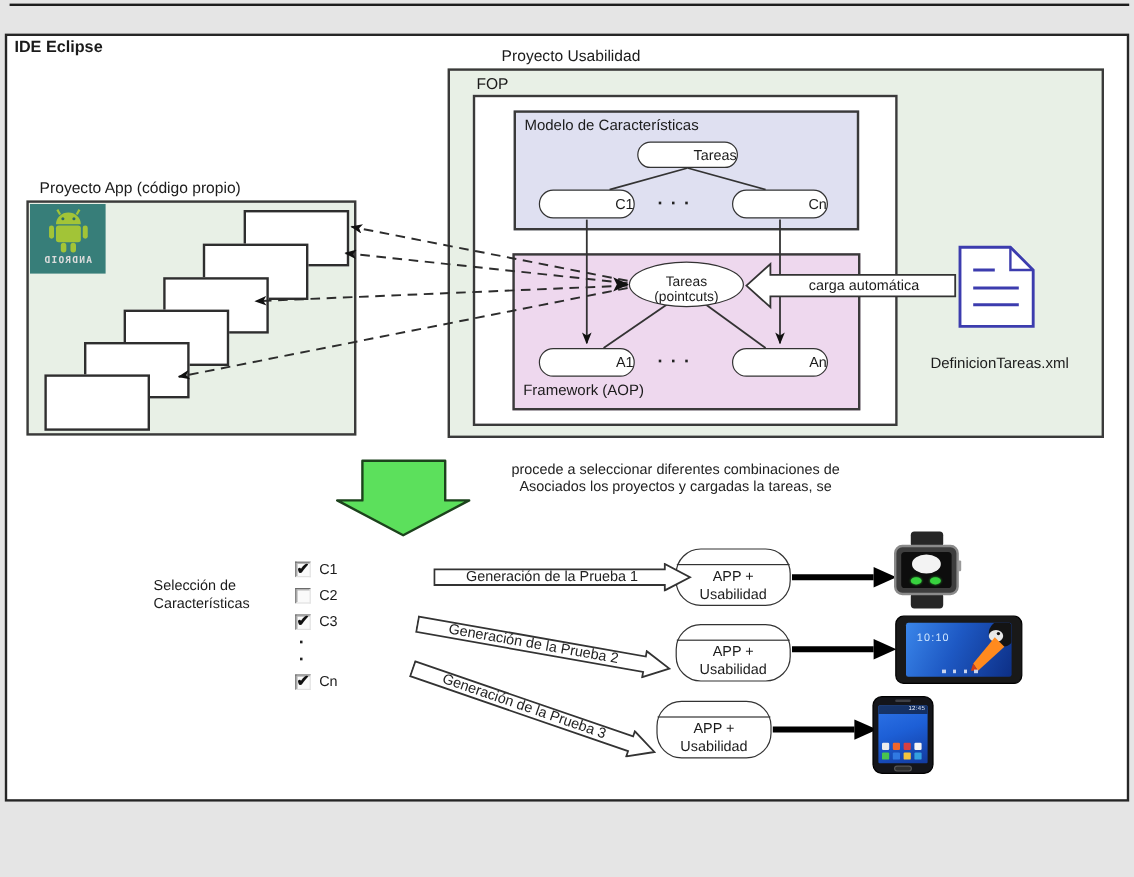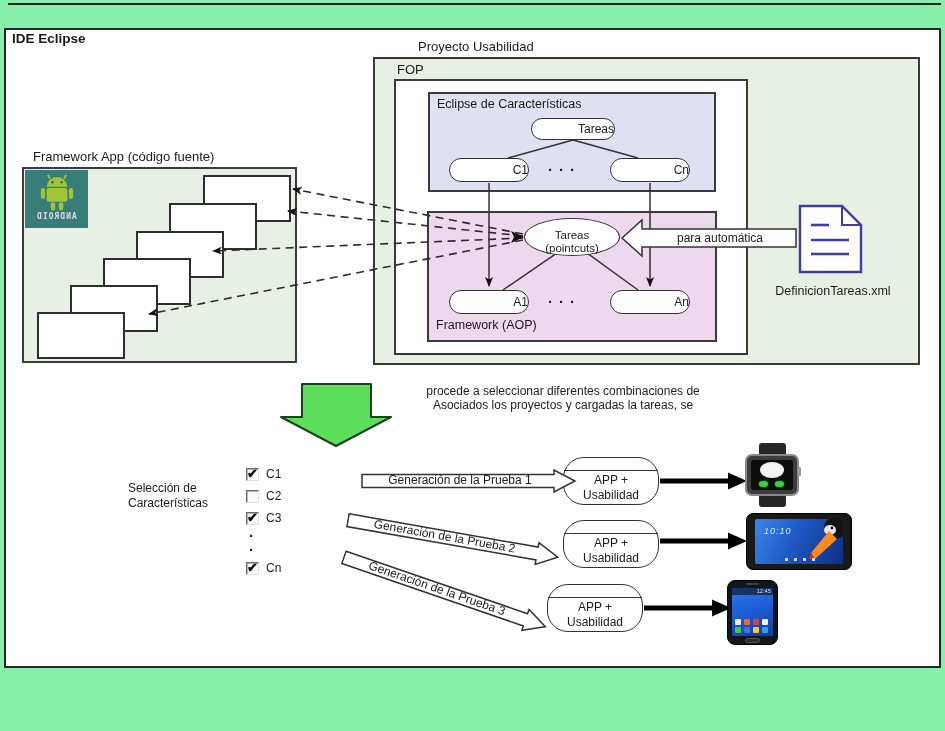--- a/index.html
+++ b/index.html
@@ -1,16 +1,16 @@
 <!DOCTYPE html>
 <html style="--box-green: #e8f0e6; --box-lavender: #dfe0f1; --box-pink: #eed8ee; --arrow-green: #5ce05c; --android-teal: #377e79; --android-green: #a2c437; --doc-blue: #3c3cae;"><head>
 <meta charset="utf-8">
 <style>
   html,body{margin:0;padding:0;background:#fff;}
-  #stage{position:relative;width:945px;height:731px;background:#86efac;overflow:hidden;
+  #stage{position:relative;width:945px;height:731px;background:#e5e5e5;overflow:hidden;
          font-family:"Liberation Sans",sans-serif;color:#1b1b1b;}
   .abs{position:absolute;}
   .box{position:absolute;box-sizing:border-box;border:2px solid #3a3a3a;}
   .lbl{position:absolute;white-space:nowrap;z-index:25;}
   .ellipse{position:absolute;box-sizing:border-box;border:1.6px solid #333;background:#fff;
            display:flex;align-items:center;justify-content:flex-end;font-size:12px;z-index:20;}
   .stadium{border-radius:999px;}
   .file{position:absolute;width:88px;height:47px;background:#fff;border:2px solid #2e2e2e;box-sizing:border-box;}
   svg.overlay{position:absolute;left:0;top:0;z-index:15;pointer-events:none;}
   .dots{position:absolute;font-size:15px;font-weight:bold;letter-spacing:6px;z-index:25;color:#222;}
@@ -38,21 +38,21 @@
   .watch-case{position:absolute;left:1px;top:11px;width:54px;height:42px;background:#3d3d3d;
               border:2px solid #8a8a8a;border-radius:7px;box-sizing:border-box;}
   .watch-screen{position:absolute;left:4px;top:4px;width:42px;height:30px;background:#0d0d0d;border-radius:3px;}
   .watch-dial{position:absolute;left:9px;top:2px;width:24px;height:16px;background:#f3f3f3;border-radius:50%;
               display:flex;align-items:center;justify-content:center;font-size:6px;color:#444;}
   .watch-btn{position:absolute;top:21px;width:9px;height:6px;border-radius:50%;background:#37d23e;box-shadow:0 0 2px #37d23e;}
   .tablet-body{position:absolute;left:0;top:0;width:106px;height:57px;background:#191919;border-radius:7px;
                border:1px solid #000;box-sizing:border-box;}
   .tablet-screen{position:absolute;left:9px;top:6px;width:88px;height:45px;border-radius:2px;overflow:hidden;
                  background:linear-gradient(115deg,#3a86ea 0%,#1e59c4 45%,#0d2f86 100%);}
-  .tablet-time{position:absolute;left:9px;top:7px;font-size:9px;color:#cfe6ff;letter-spacing:1px;font-style:italic;}
+  .tablet-time{position:absolute;left:9px;top:7px;font-size:9px;color:#cfe6ff;letter-spacing:1px;}
   .tablet-nav{position:absolute;left:30px;bottom:3px;width:30px;height:3px;
               background:repeating-linear-gradient(90deg,#c8d4f0 0 3px,transparent 3px 9px);}
   .phone-body{position:absolute;left:0;top:0;width:51px;height:65px;background:#14151a;border-radius:8px;
               border:1px solid #000;box-sizing:border-box;}
   .phone-speaker{position:absolute;left:19px;top:3px;width:13px;height:2px;background:#3d3f46;border-radius:1px;}
   .phone-screen{position:absolute;left:5px;top:8px;width:41px;height:48px;overflow:hidden;border-radius:1px;
                 background:linear-gradient(160deg,#2e74e8 0%,#1d5fd6 45%,#123a9e 100%);}
   .phone-status{position:absolute;left:0;top:0;right:0;height:7px;background:rgba(10,12,20,.6);
                 color:#e8eefc;font-size:5px;line-height:7px;text-align:right;padding-right:2px;letter-spacing:.3px;}
   .icon-row{position:absolute;left:3px;display:flex;gap:3px;}
@@ -75,21 +75,21 @@
 </head>
 <body>
 
 <div id="stage">
 
   <div class="abs" style="left:8px;top:3px;width:933px;height:2px;background:#1c1c1c;"></div>
 
   <div class="box" style="left:4px;top:28px;width:937px;height:640px;border-color:#262626;background:#fff;z-index:1;"></div>
   <div class="lbl" style="left:12px;top:31px;font-size:13.5px;font-weight:bold;">IDE Eclipse</div>
 
-  <div class="lbl" style="left:33px;top:149px;font-size:13px;">Framework App (código fuente)</div>
+  <div class="lbl" style="left:33px;top:149px;font-size:13px;">Proyecto App (código propio)</div>
   <div class="box" style="left:22px;top:167px;width:275px;height:196px;background:var(--box-green,#e8f0e6);z-index:2;"></div>
 
   <div class="android-badge" style="background:var(--android-teal,#377e79);">
     <svg width="40" height="38" viewBox="0 0 34 33" style="margin-top:3px;">
       <g fill="var(--android-green,#a2c437)">
         <path d="M8,12 a9,8.5 0 0 1 18,0 z"></path>
         <line x1="11" y1="5" x2="9" y2="1.5" stroke="var(--android-green,#a2c437)" stroke-width="1.6"></line>
         <line x1="23" y1="5" x2="25" y2="1.5" stroke="var(--android-green,#a2c437)" stroke-width="1.6"></line>
         <rect x="8" y="13" width="18" height="12" rx="2"></rect>
         <rect x="3" y="13" width="3.6" height="9.5" rx="1.8"></rect>
@@ -109,21 +109,21 @@
   <div class="file" style="left:103px;top:258px;z-index:6;"></div>
   <div class="file" style="left:70px;top:285px;z-index:7;"></div>
   <div class="file" style="left:37px;top:312px;z-index:8;"></div>
 
   <div class="lbl" style="left:378px;top:39px;font-size:13px;margin-left:40px;">Proyecto Usabilidad</div>
   <div class="box" style="left:373px;top:57px;width:547px;height:308px;background:var(--box-green,#e8f0e6);z-index:2;"></div>
   <div class="lbl" style="left:397px;top:62px;font-size:13px;">FOP</div>
   <div class="box" style="left:394px;top:79px;width:354px;height:276px;background:#fff;z-index:3;"></div>
 
   <div class="box" style="left:428px;top:92px;width:288px;height:100px;background:var(--box-lavender,#dfe0f1);z-index:4;"></div>
-  <div class="lbl" style="left:437px;top:97px;font-size:12.5px;">Eclipse de Características</div>
+  <div class="lbl" style="left:437px;top:97px;font-size:12.5px;">Modelo de Características</div>
   <div class="ellipse stadium" style="left:531px;top:118px;width:84px;height:22px;">
     <span>Tareas</span>
   </div>
   <div class="ellipse stadium" style="left:449px;top:158px;width:80px;height:24px;">
     <span>C1</span>
   </div>
   <div class="ellipse stadium" style="left:610px;top:158px;width:80px;height:24px;">
     <span>Cn</span>
   </div>
   <div class="dots" style="left:548px;top:161px;">···</div>
@@ -135,32 +135,32 @@
     <span>(pointcuts)</span>
   </div>
   <div class="ellipse stadium" style="left:449px;top:290px;width:80px;height:24px;">
     <span>A1</span>
   </div>
   <div class="ellipse stadium" style="left:610px;top:290px;width:80px;height:24px;">
     <span>An</span>
   </div>
   <div class="dots" style="left:548px;top:293px;">···</div>
 
-  <div class="lbl" style="left:646px;top:229px;width:148px;height:18px;text-align:center;font-size:12px;line-height:18px;z-index:25;">para automática</div>
+  <div class="lbl" style="left:646px;top:229px;width:148px;height:18px;text-align:center;font-size:12px;line-height:18px;z-index:25;">carga automática</div>
 
   <div class="abs" style="left:798px;top:204px;z-index:10;">
     <svg width="66" height="70" viewBox="0 0 66 70">
       <path d="M2,2 L44,2 L63,21 L63,68 L2,68 Z" fill="#ffffff" stroke="var(--doc-blue,#3c3cae)" stroke-width="2.4"></path>
       <path d="M44,2 L44,21 L63,21" fill="none" stroke="var(--doc-blue,#3c3cae)" stroke-width="2"></path>
       <line x1="13" y1="21" x2="31" y2="21" stroke="var(--doc-blue,#3c3cae)" stroke-width="2.6"></line>
       <line x1="13" y1="36" x2="51" y2="36" stroke="var(--doc-blue,#3c3cae)" stroke-width="2.6"></line>
       <line x1="13" y1="50" x2="51" y2="50" stroke="var(--doc-blue,#3c3cae)" stroke-width="2.6"></line>
     </svg>
   </div>
-  <div class="lbl" style="left:763px;top:284px;width:140px;text-align:center;font-size:12.5px;">DefinicionTareas.xml</div>
+  <div class="lbl" style="left:763px;top:296px;width:140px;text-align:center;font-size:12.5px;">DefinicionTareas.xml</div>
 
   <div class="flow-note">
     <div>procede a seleccionar diferentes combinaciones de</div>
     <div>Asociados los proyectos y cargadas la tareas, se</div>
   </div>
 
   <div class="sel-title">
     <div>Selección de</div>
     <div>Características</div>
   </div>

